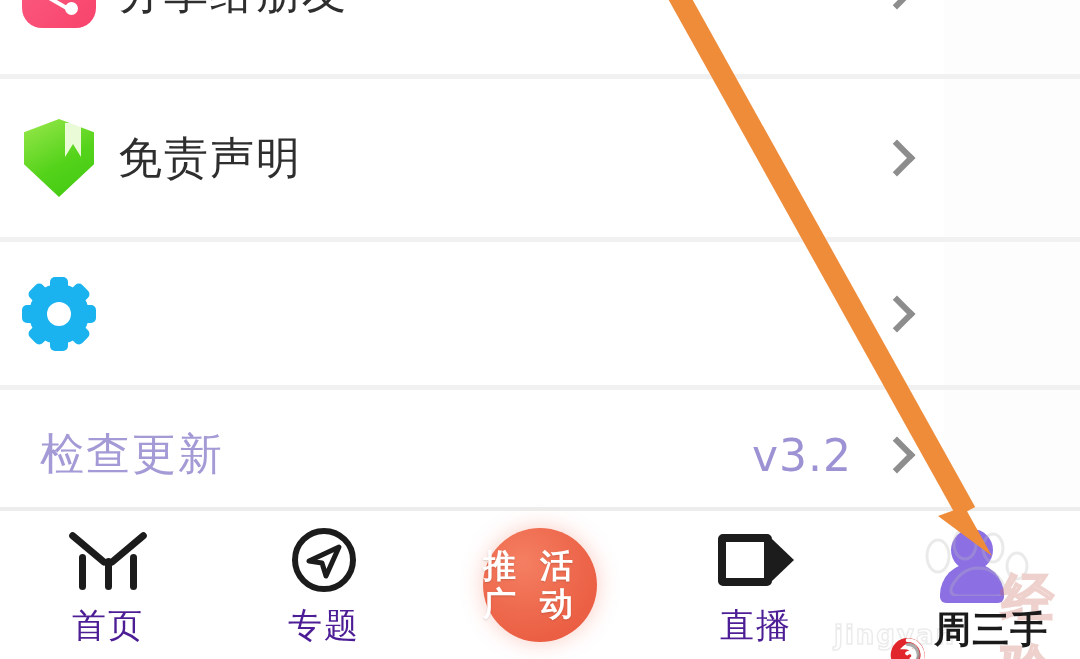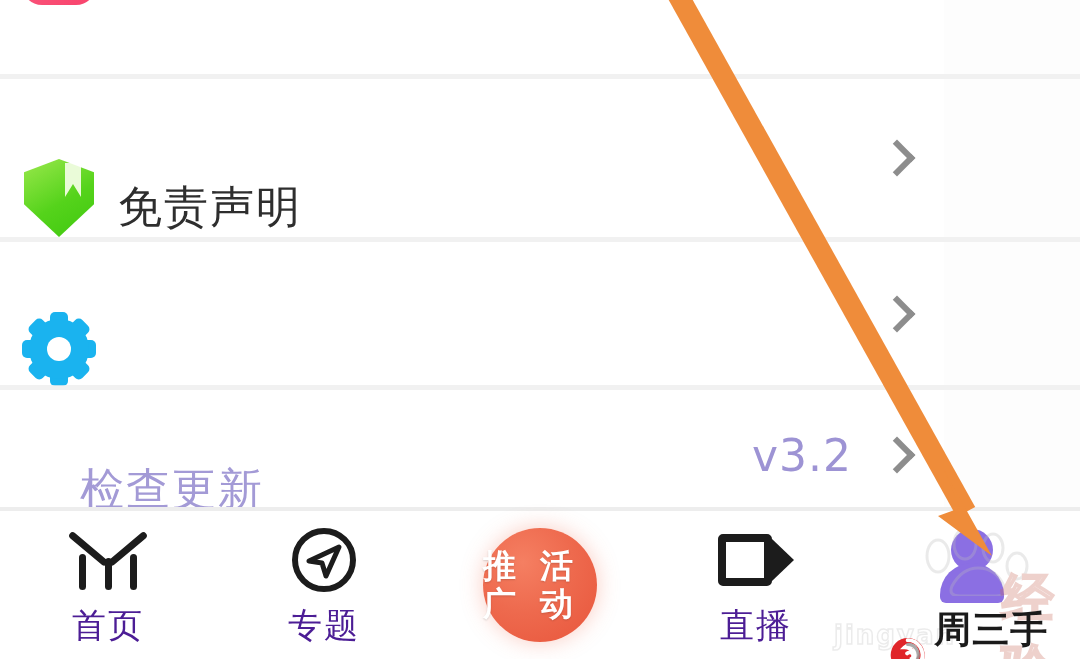--- a/index.html
+++ b/index.html
@@ -14,21 +14,21 @@
     width: 1080px; height: 659px;
     background: #fdfdfd;
     overflow: hidden;
   }
 
   
   .list { position: absolute; left: 0; top: 0; width: 1080px; }
   .row {
     position: relative;
     display: flex;
-    align-items: flex-end;
+    align-items: center;
     background: #ffffff;
     width: 944px;
   }
   .row-divider {
     width: 1080px;
     height: 5px;
     background: #ececec;
     opacity: .75;
   }
   .row .icon-wrap {
@@ -105,21 +105,21 @@
   .ico-gear .tooth {
     position: absolute; left: 50%; top: 50%;
     width: 18px; height: 74px; margin: -37px 0 0 -9px;
     background: #1ab3ef; border-radius: 5px;
   }
   .ico-gear .t2 { transform: rotate(45deg); }
   .ico-gear .t3 { transform: rotate(90deg); }
   .ico-gear .t4 { transform: rotate(135deg); }
 
   
-  #row-update { height: 129px; padding-left: 40px; }
+  #row-update { height: 129px; }
   #row-update .label {
     color: #a39ad6;
     margin-left: 40px;
   }
   #row-update .version {
     position: absolute;
     right: 92px; top: 50%;
     transform: translateY(-50%);
     font-size: 44px;
     color: #9d93d4;

